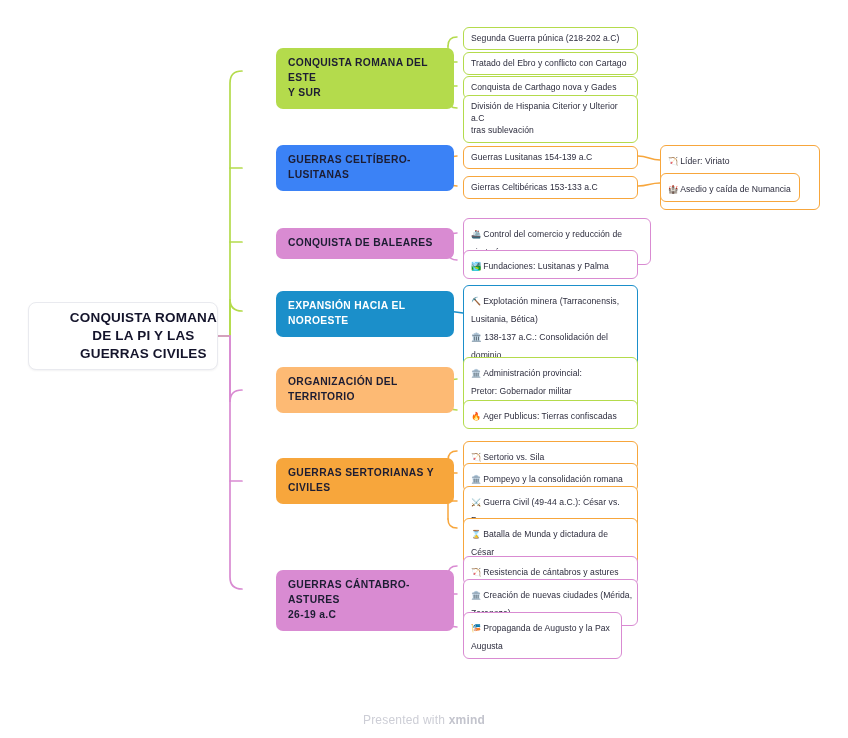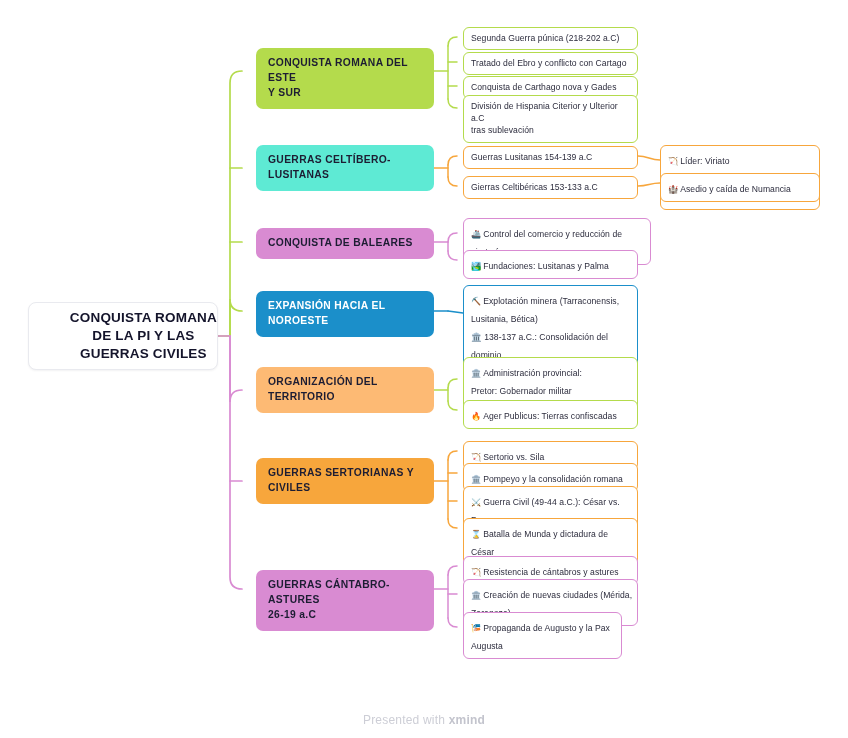--- a/index.html
+++ b/index.html
@@ -49,20 +49,21 @@
 
   
   .branch {
     position: absolute;
     width: 178px;
     border-radius: 7px;
     display: flex;
     align-items: center;
     padding: 8px 12px;
     z-index: 4;
+    margin-left: 20px;
   }
   .branch .label {
     font-size: 10.3px;
     font-weight: bold;
     letter-spacing: 0.35px;
     line-height: 1.45;
     color: #1d1d33;
     white-space: pre-line;
   }
   .branch.on-dark .label { color: #ffffff; }
@@ -169,33 +170,33 @@
       <div class="leaf" style="left: 463px; top: 52px; width: 175px; min-height: 20px; border-color: rgb(180, 219, 76);">
         <span class="label">Tratado del Ebro y conflicto con Cartago</span>
       </div>
       <div class="leaf" style="left: 463px; top: 76px; width: 175px; min-height: 20px; border-color: rgb(180, 219, 76);">
         <span class="label">Conquista de Carthago nova y Gades</span>
       </div>
       <div class="leaf" style="left: 463px; top: 95px; width: 175px; min-height: 26px; border-color: rgb(180, 219, 76);">
         <span class="label">División de Hispania Citerior y Ulterior a.C
 tras sublevación</span>
       </div>
-      <div class="branch" style="left: 256px; top: 145px; min-height: 46px; background: #5eead4;">
+      <div class="branch" style="left: 256px; top: 145px; min-height: 46px; background: #3b82f6;">
         <div class="label">GUERRAS CELTÍBERO-
 LUSITANAS</div>
       </div>
       <div class="leaf" style="left: 463px; top: 146px; width: 175px; min-height: 20px; border-color: rgb(247, 166, 60);">
         <span class="label">Guerras Lusitanas 154-139 a.C</span>
       </div>
       <div class="leaf" style="left: 463px; top: 176px; width: 175px; min-height: 20px; border-color: rgb(247, 166, 60);">
         <span class="label">Gierras Celtibéricas 153-133 a.C</span>
       </div>
       <div class="leaf" style="left: 660px; top: 145px; width: 160px; min-height: 30px; border-color: rgb(247, 166, 60);"><span class="ic">🏹</span><span class="label" style="display: inline;">Líder: Viriato
 🏛️ Resistencia en el Bajo Guadalquivir</span></div>
-      <div class="leaf" style="left: 660px; top: 173px; width: 160px; min-height: 20px; border-color: rgb(247, 166, 60);"><span class="ic">🏰</span><span class="label" style="display: inline;">Asedio y caída de Numancia</span></div>
+      <div class="leaf" style="left: 660px; top: 173px; width: 140px; min-height: 20px; border-color: rgb(247, 166, 60);"><span class="ic">🏰</span><span class="label" style="display: inline;">Asedio y caída de Numancia</span></div>
       <div class="branch" style="left: 256px; top: 228px; min-height: 28px; background: rgb(217, 139, 210);">
         <div class="label">CONQUISTA DE BALEARES</div>
       </div>
       <div class="leaf" style="left: 463px; top: 218px; width: 188px; min-height: 30px; border-color: rgb(217, 139, 210);"><span class="ic">🚢</span><span class="label" style="display: inline;">Control del comercio y reducción de
 piratería</span></div>
       <div class="leaf" style="left: 463px; top: 250px; width: 175px; min-height: 20px; border-color: rgb(217, 139, 210);"><span class="ic">🏞️</span><span class="label" style="display: inline;">Fundaciones: Lusitanas y Palma</span></div>
       <div class="branch on-dark" style="left: 256px; top: 291px; min-height: 40px; background: rgb(27, 143, 202);">
         <div class="label">EXPANSIÓN HACIA EL
 NOROESTE</div>
       </div>

